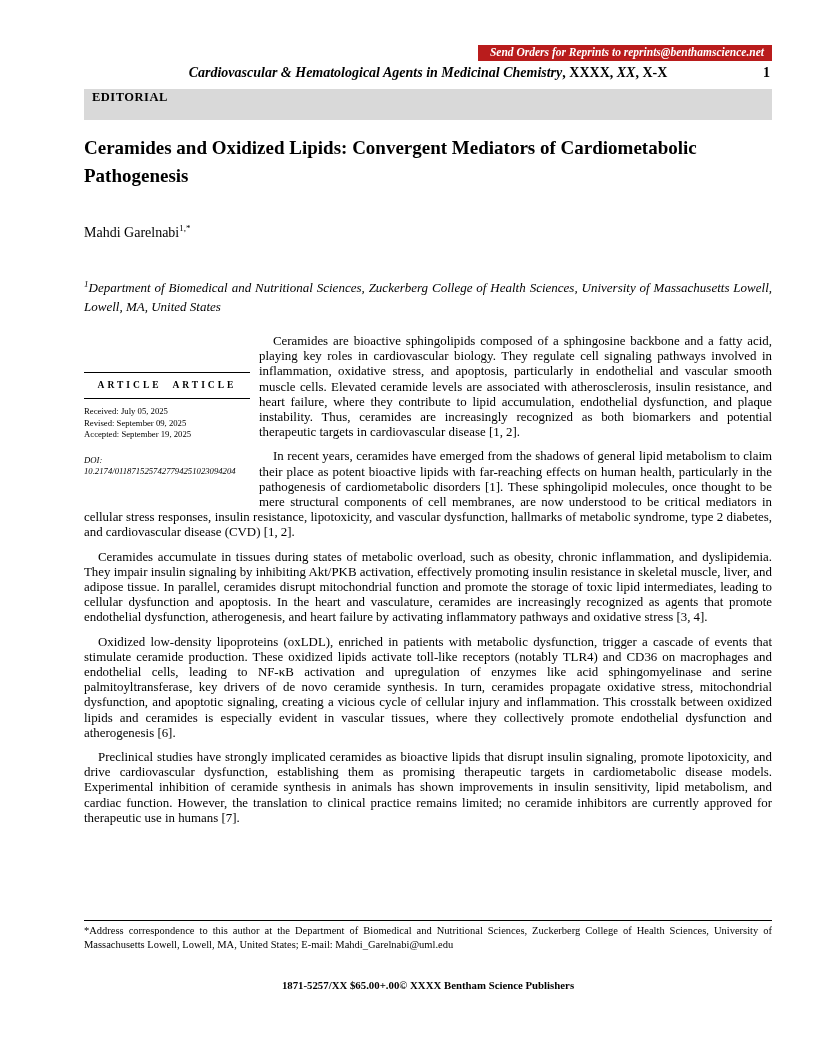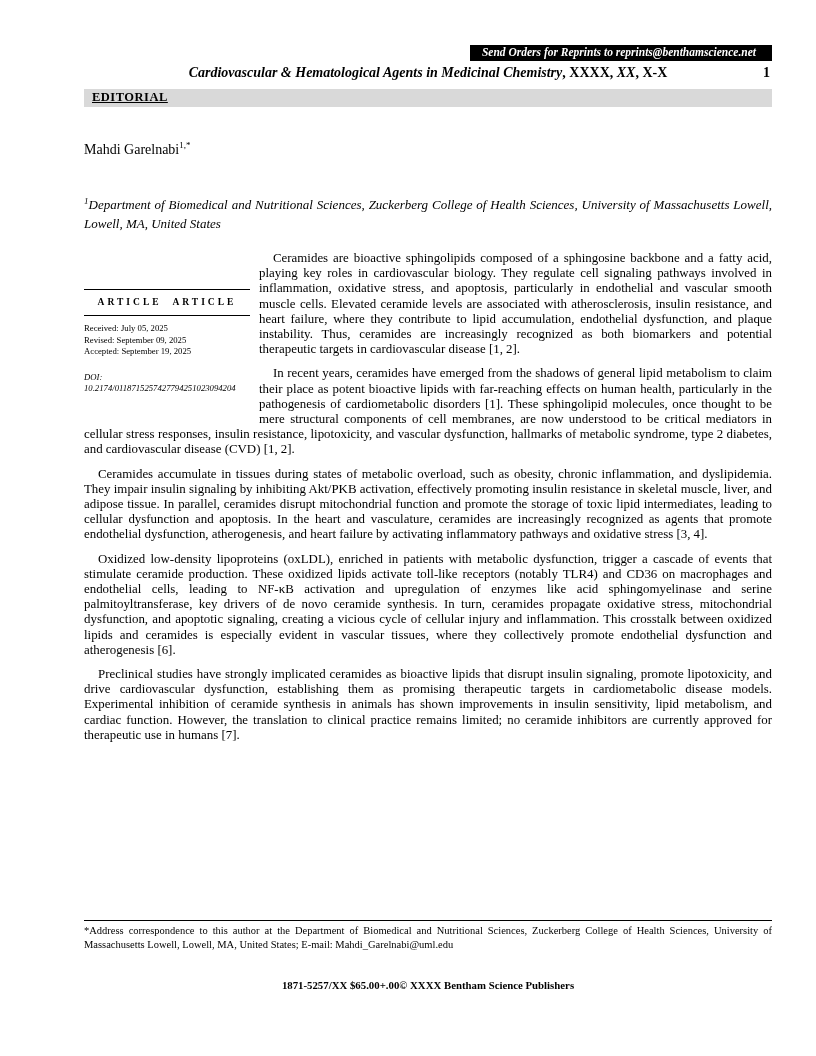--- a/index.html
+++ b/index.html
@@ -8,34 +8,34 @@
     position:relative; width:816px; height:1056px; margin:0 auto;
     background:#ffffff; color:#000;
     font-family:"Liberation Serif","DejaVu Serif",serif;
     overflow:hidden;
   }
   .content { position:absolute; left:84px; width:688px; top:0; }
 
   
   .reprints-bar {
     margin-top:45px; margin-left:auto; width:max-content;
-    background:#000000; color:#fff;
+    background:#b91c1c; color:#fff;
     font-size:11.5px; font-weight:bold; font-style:italic;
-    padding:1px 16px 2px 12px; line-height:13px;
+    padding:1px 8px 2px 12px; line-height:13px;
   }
   .journal-line {
     position:relative; margin-top:5px; text-align:center;
     font-size:14px; font-weight:bold; line-height:13px;
   }
   .journal-name, .jl-it { font-style:italic; }
   .page-number { position:absolute; right:2px; top:0; font-weight:bold; font-style:normal; }
   .section-bar {
     margin-top:10px; background:#d9d9d9;
     font-size:12.5px; font-weight:bold; letter-spacing:0.5px;
-    padding:1px 8px 2px 8px; line-height:15px;text-decoration:underline;
+    padding:1px 8px 15px 8px; line-height:15px;
   }
 
   
   .title {
     margin-top:14px; font-size:19px; font-weight:bold; line-height:28px;
   }
   .author { margin-top:30px; font-size:14px; line-height:17px; }
   .author sup, .affil sup { font-size:9px; }
   .affil {
     margin-top:34px; font-size:13px; font-style:italic; line-height:19px;
@@ -79,20 +79,21 @@
 
     <div class="reprints-bar">Send Orders for Reprints to reprints@benthamscience.net</div>
 
     <div class="journal-line">
       <span class="journal-name">Cardiovascular &amp; Hematological Agents in Medicinal Chemistry</span><span>, XXXX, </span><span class="jl-it">XX</span><span>, X-X</span>
       <span class="page-number">1</span>
     </div>
 
     <div class="section-bar">EDITORIAL</div>
 
+    <h1 class="title">Ceramides and Oxidized Lipids: Convergent Mediators of Cardiometabolic Pathogenesis</h1>
 
     <div class="author"><span>Mahdi Garelnabi</span><sup>1,*</sup></div>
 
     <div class="affil"><sup>1</sup><span>Department of Biomedical and Nutritional Sciences, Zuckerberg College of Health Sciences, University of Massachusetts Lowell, Lowell, MA, United States</span></div>
 
 
     <div class="body-text">
 
       <div class="history-box">
         <div class="hb-rule"></div>

